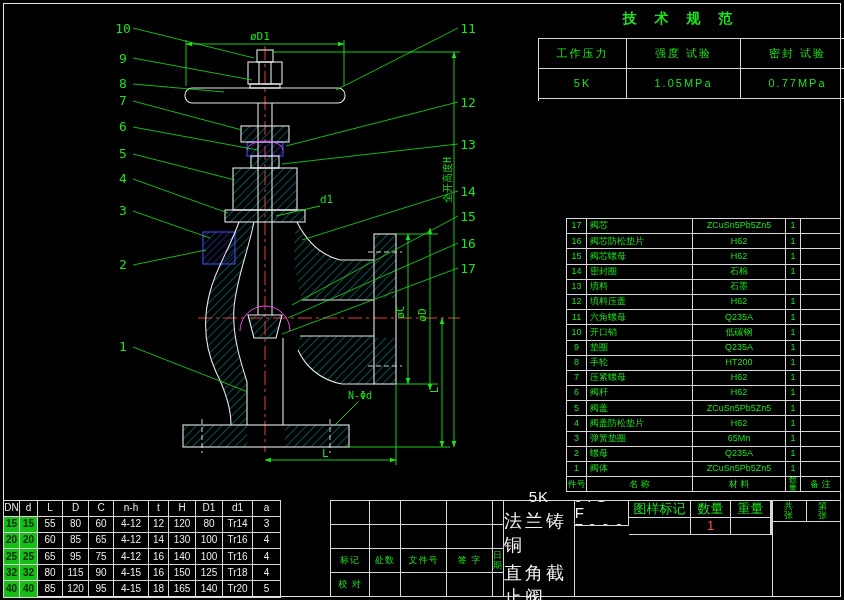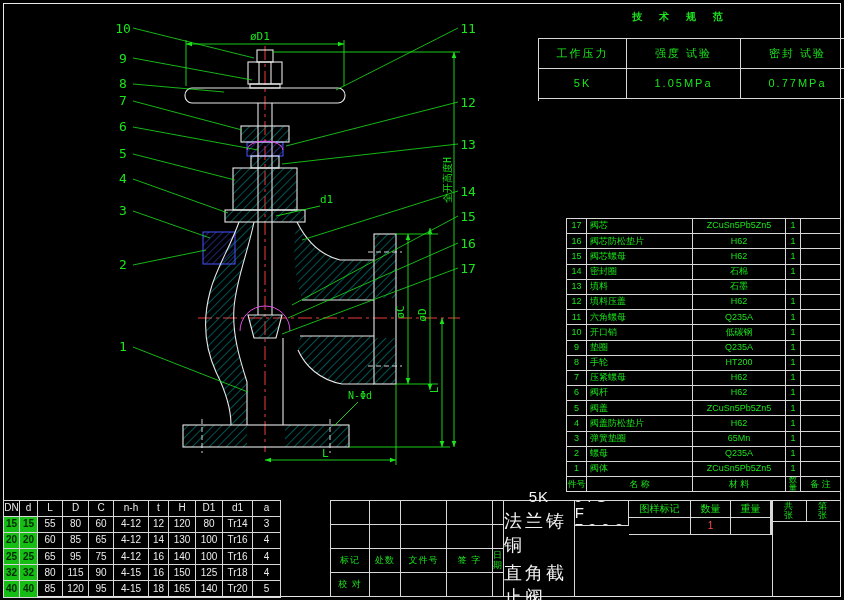--- a/index.html
+++ b/index.html
@@ -12,21 +12,21 @@
   .ctr{justify-content:center;text-align:center;}
   .nm{justify-content:flex-start;padding-left:3px;}
   .g{color:#1ce41c;}
   .w{color:#ececec;}
   .r{color:#ff5050;}
   .hl{background:#15bd15;color:#032903;font-weight:bold;}
   .hdr{color:#ececec;}
   .qsm{font-size:8px;word-break:break-all;}
 
   #techspec-title{position:absolute;left:523px;top:10px;width:316px;text-align:center;
-    color:#1ce41c;font-size:10px;letter-spacing:7px;font-weight:bold;}
+    color:#1ce41c;font-size:14px;letter-spacing:7px;font-weight:bold;}
   #techspec{position:absolute;left:538px;top:38px;width:316px;height:62px;display:grid;
     grid-template-columns:88px 114px 1fr;grid-auto-rows:30px;
     border-top:1px solid #d8d8d8;border-left:1px solid #d8d8d8;font-size:11px;letter-spacing:2px;}
 
   #parts-list{position:absolute;right:3px;top:218px;width:274px;display:grid;
     grid-template-columns:20px 106px 93px 15px 1fr;grid-auto-rows:15.2px;
     border-top:1px solid #d8d8d8;border-left:1px solid #d8d8d8;font-size:9px;}
 
   #dim-table{position:absolute;left:3px;top:500px;width:277px;display:grid;
     grid-template-columns:16px 18px 25px 26px 25px 35px 20px 27px 27px 30px 1fr;
@@ -37,21 +37,21 @@
     border-top:1px solid #d8d8d8;border-left:1px solid #d8d8d8;font-size:9px;}
   .tb-left{width:197px;display:flex;flex-direction:column;}
   .tb-row{flex:1;display:flex;letter-spacing:1px;}
   .c38{width:38px;}.c30{width:30px;}.c45{width:45px;}.cfl{flex:1;}
   .tb-mid{width:130px;display:flex;flex-direction:column;align-items:center;justify-content:center;
     gap:4px;border-right:1px solid #d8d8d8;border-bottom:1px solid #d8d8d8;color:#f2f2f2;}
   .t1{font-size:15px;letter-spacing:1px;}
   .t2{font-size:18px;letter-spacing:3px;}
   .tb-right{flex:1;display:flex;flex-direction:row;}
   .tb-std{height:24px;font-size:15px;letter-spacing:5px;color:#f2f2f2;}
-  .tb-meta{display:grid;grid-template-columns:62px 40px 40px 1fr;grid-auto-rows:17px;font-size:10px;}
+  .tb-meta{display:grid;grid-template-columns:62px 40px 40px 1fr;grid-auto-rows:17px;font-size:13px;}
   .tb-fill{flex:1;}
   .tb-sheet{height:21px;display:flex;text-decoration:underline;}
   .tb-sheet .cell{flex:1;letter-spacing:2px;}
 
   svg text{font-family:"DejaVu Sans Mono",monospace;}
 </style>
 </head>
 <body>
 
 <div id="app">

